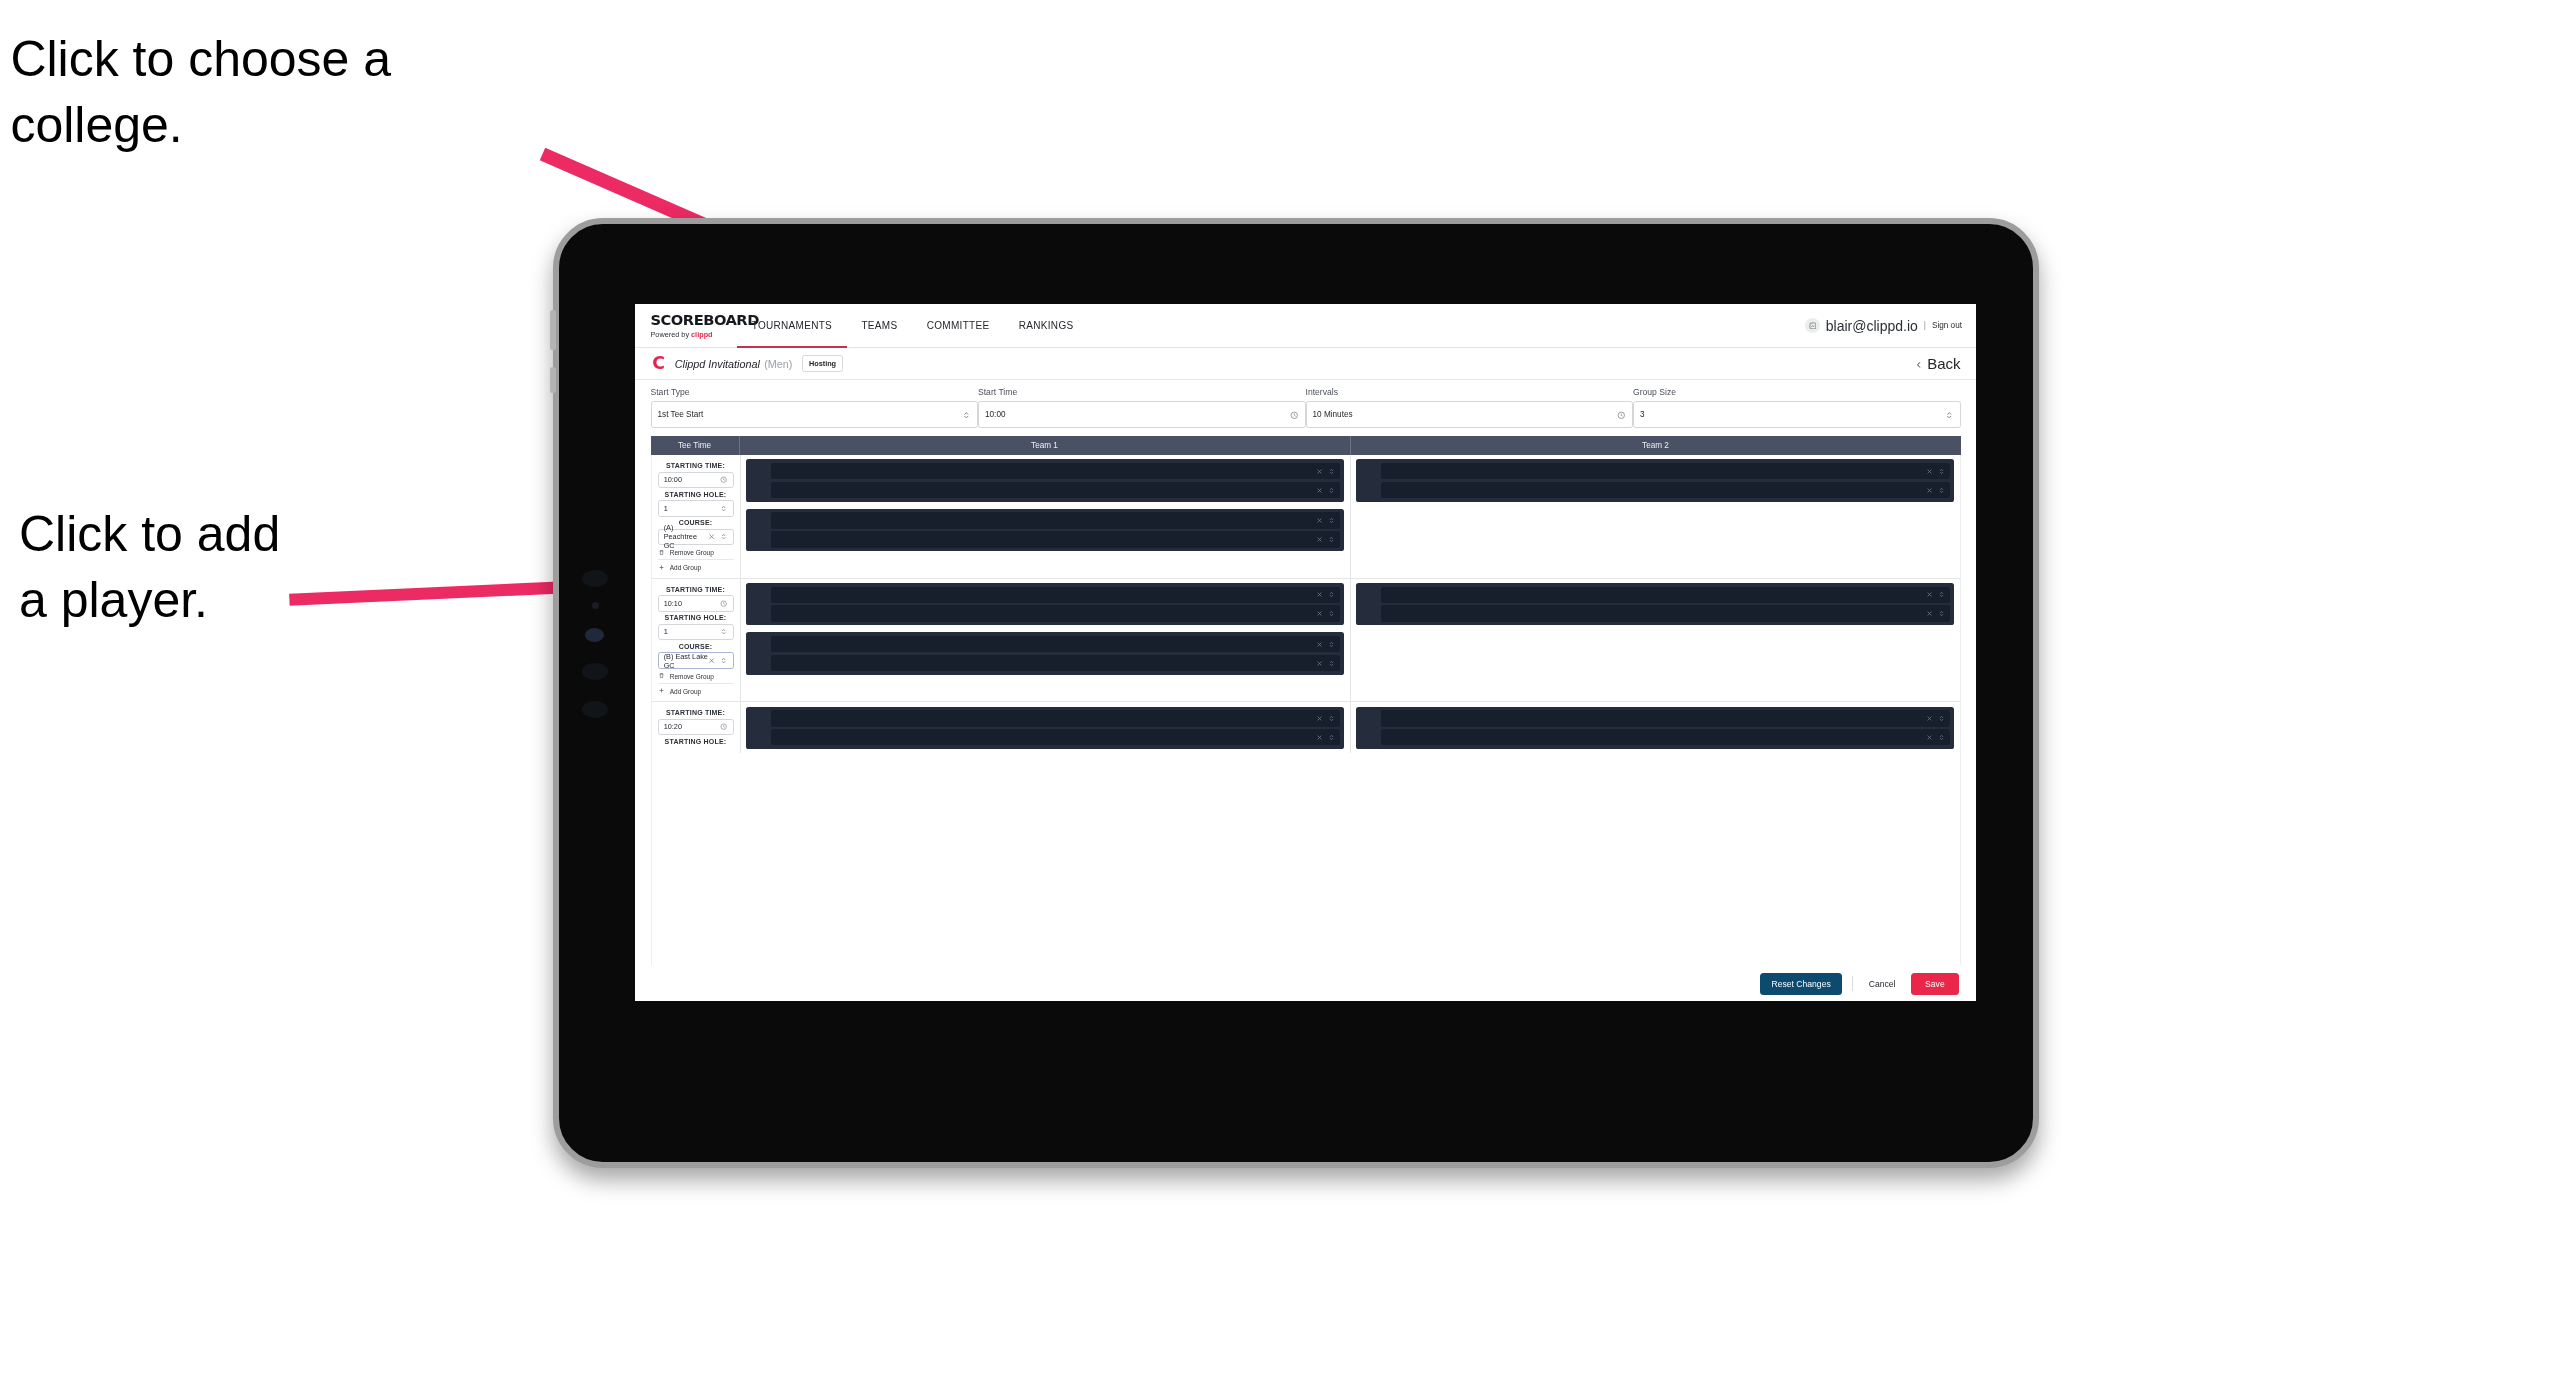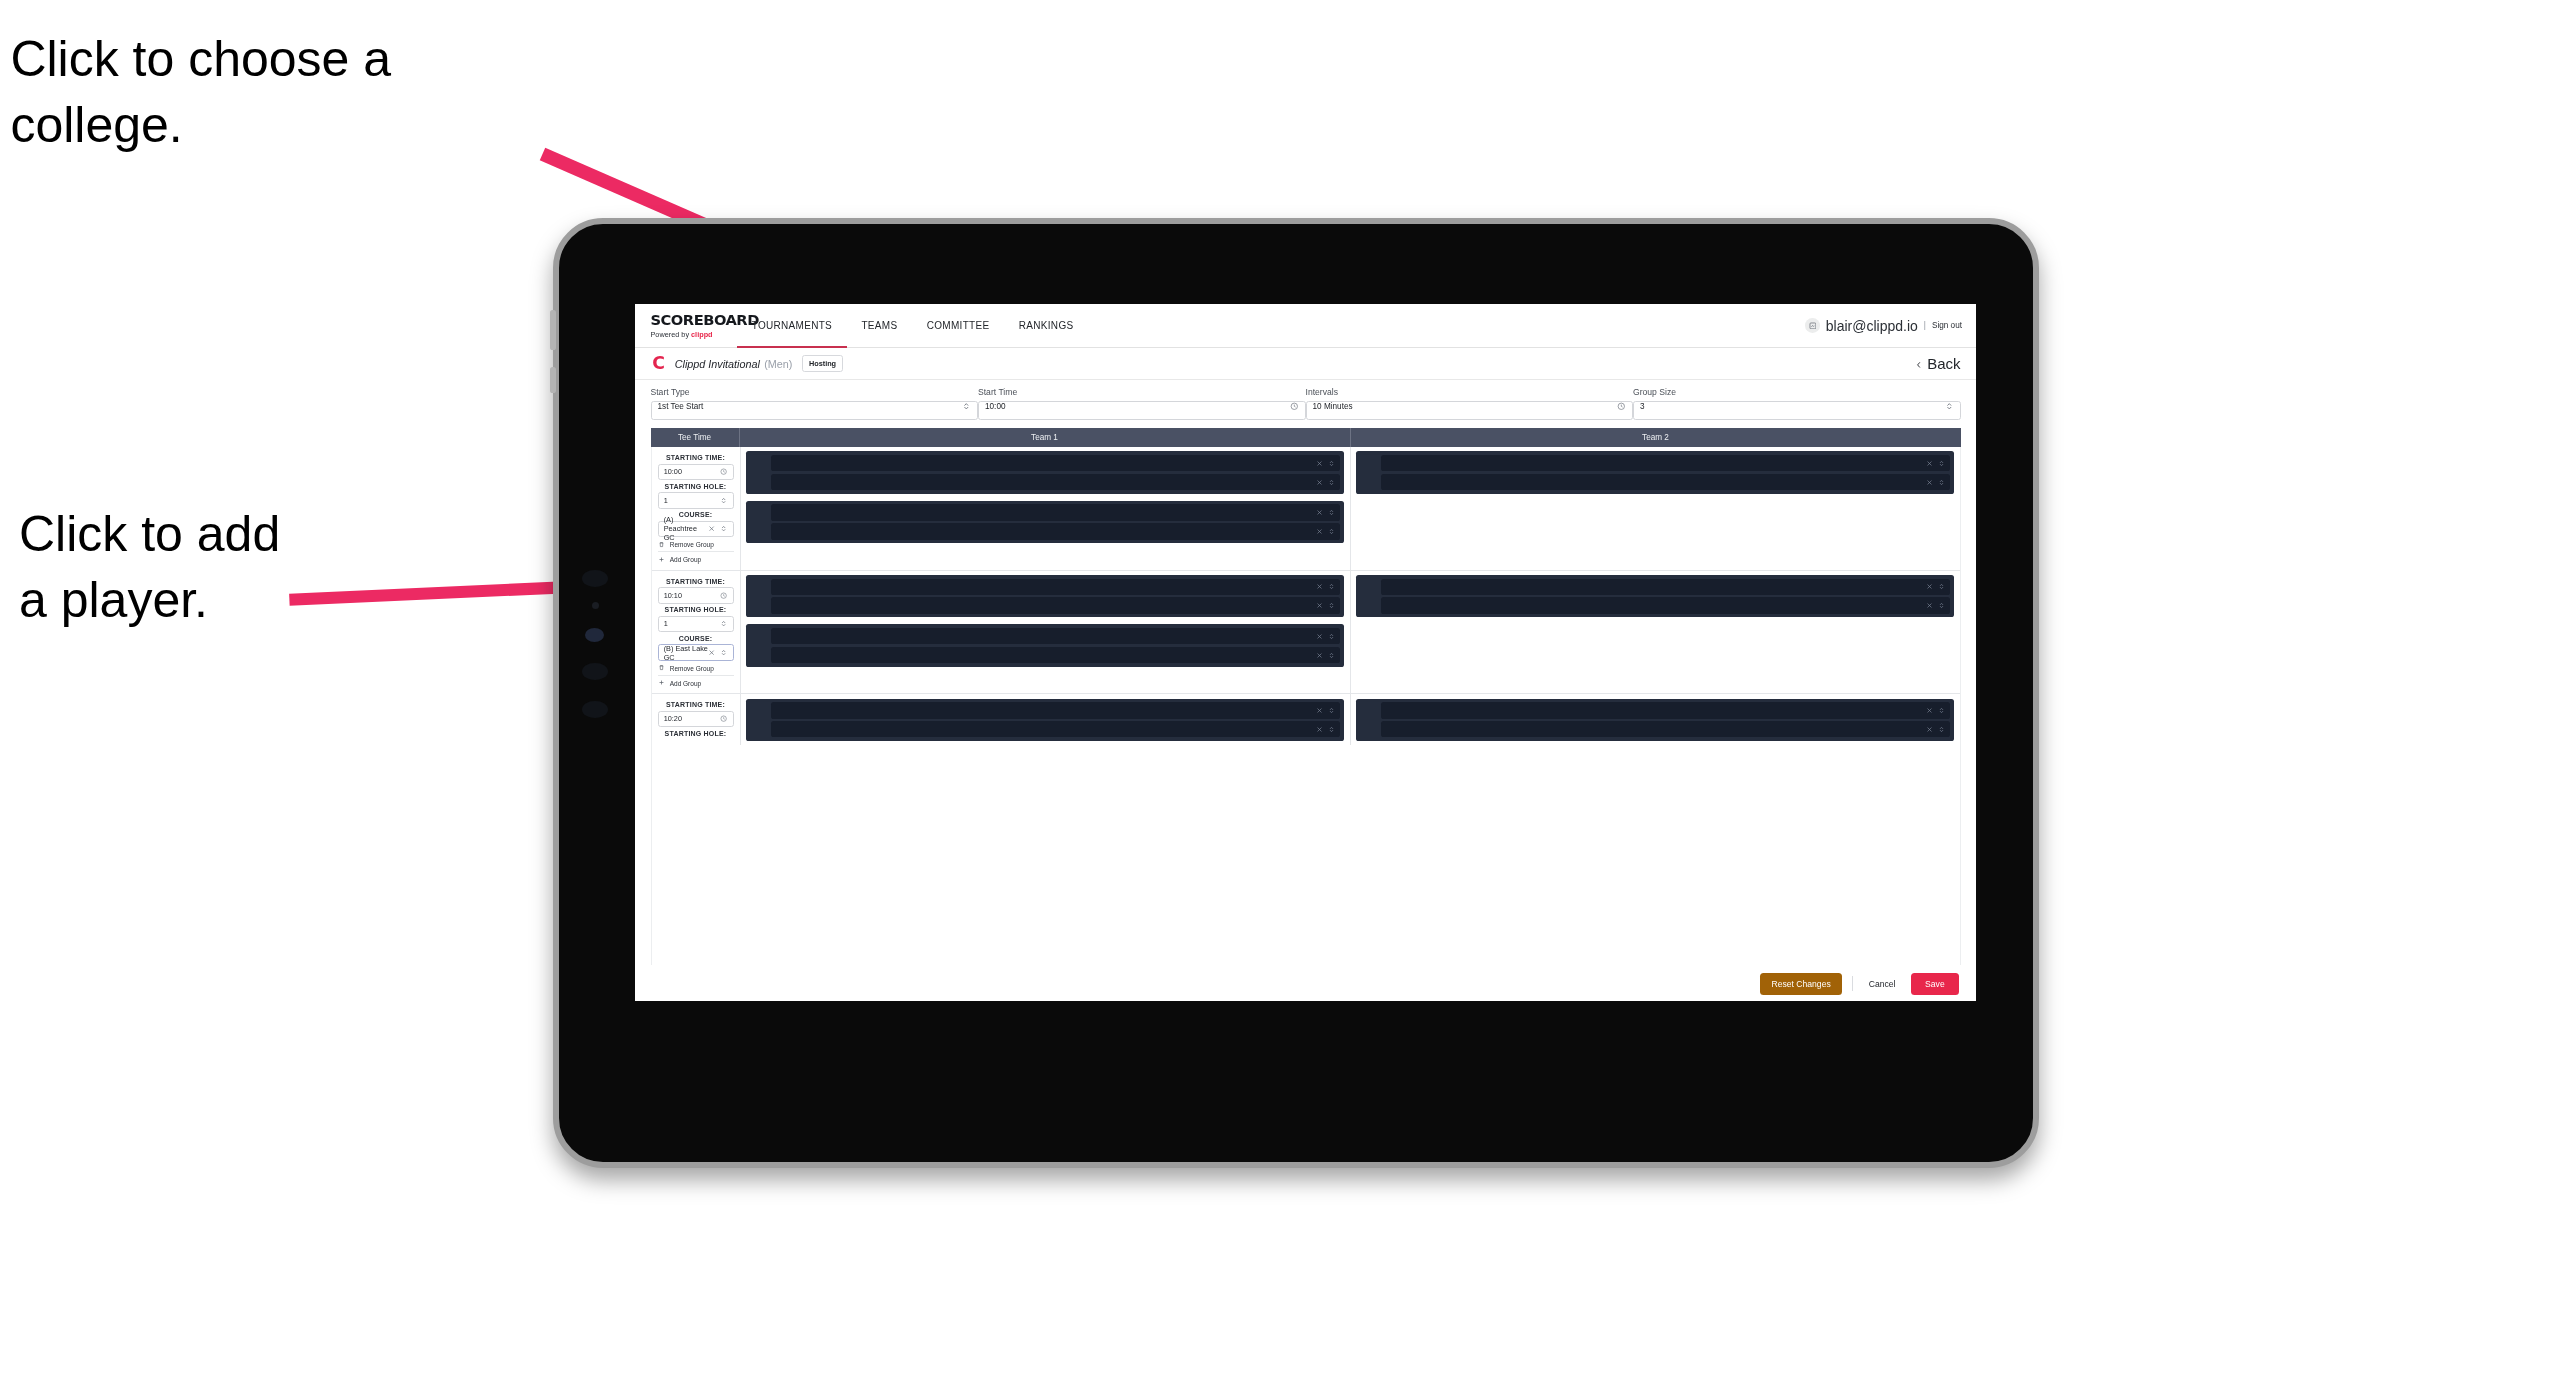--- a/index.html
+++ b/index.html
@@ -72,22 +72,22 @@
   #crumb-gender{font-size:10.8px;color:#9aa0aa;margin-left:4.3px;}
   #crumb-badge{margin-left:9.5px;border:0.9px solid #d7d9dd;border-radius:2.6px;
                padding:2.6px 6px;font-size:7.3px;color:#23262b;font-weight:bold;}
   #back-btn{margin-left:auto;display:flex;align-items:center;gap:4.3px;font-size:15px;
             color:#23262b;cursor:pointer;}
 
   
   #settings{display:flex;padding:7px 15.5px 7.8px;gap:0;flex:none;}
   .field{flex:1;display:flex;flex-direction:column;}
   .field-label{font-size:8.6px;color:#4b5058;margin-bottom:4.3px;}
-  .ctl{height:19px;border:0.9px solid #d4d6da;border-radius:2.6px;background:#fff;
-       display:flex;align-items:flex-start;padding:0 6px;box-sizing:border-box;}
+  .ctl{height:27px;border:0.9px solid #d4d6da;border-radius:2.6px;background:#fff;
+       display:flex;align-items:center;padding:0 6px;box-sizing:border-box;}
   .ctl-val{font-size:8.2px;color:#1d2026;}
   .ctl-icn{margin-left:auto;display:flex;align-items:center;color:#6c727c;}
   .ctl-icn svg{width:8.6px;height:8.6px;}
 
   
   #tblhead{display:flex;background:#4a5164;height:19px;flex:none;margin:0 15.5px;}
   #tblhead .th{display:flex;align-items:center;justify-content:center;
                font-size:8.2px;color:#eef0f3;}
   .col-tee{width:88px;flex:none;}
   .col-team{flex:1;border-left:0.9px solid #6d7384;}
@@ -115,21 +115,21 @@
   .grpbox{background:#252d3d;border-radius:2.6px;padding:3.5px 4.3px;display:flex;
           flex-direction:column;gap:2.6px;}
   .slot{background:#171e2c;border-radius:2.6px;height:16.4px;display:flex;align-items:center;
         padding:0 5.2px 0 0;box-sizing:border-box;margin-left:21px;cursor:pointer;}
   .slot-icn{margin-left:auto;display:flex;align-items:center;gap:5.2px;color:#7a8293;}
   .slot-icn svg{width:7px;height:7px;display:block;}
 
   
   #footer{height:35px;flex:none;display:flex;align-items:center;justify-content:flex-end;
           gap:10.4px;padding:0 17.3px;background:#fff;border-top:0.9px solid #fff;}
-  #btn-reset{background:#a16207;color:#fff;font-size:8.6px;border-radius:3.5px;
+  #btn-reset{background:#0c4a6e;color:#fff;font-size:8.6px;border-radius:3.5px;
              padding:6px 11.2px;cursor:pointer;}
   #vdiv{width:0.9px;height:15.5px;background:#dadce0;}
   #btn-cancel{font-size:8.6px;color:#1d2026;cursor:pointer;padding:0 5.2px;}
   #btn-save{background:#e8274b;color:#fff;font-size:8.6px;border-radius:3.5px;
             padding:6px 14px;cursor:pointer;}
 </style>
 </head>
 <body>
 
 <div class="annot" id="annot-college">Click to choose a

